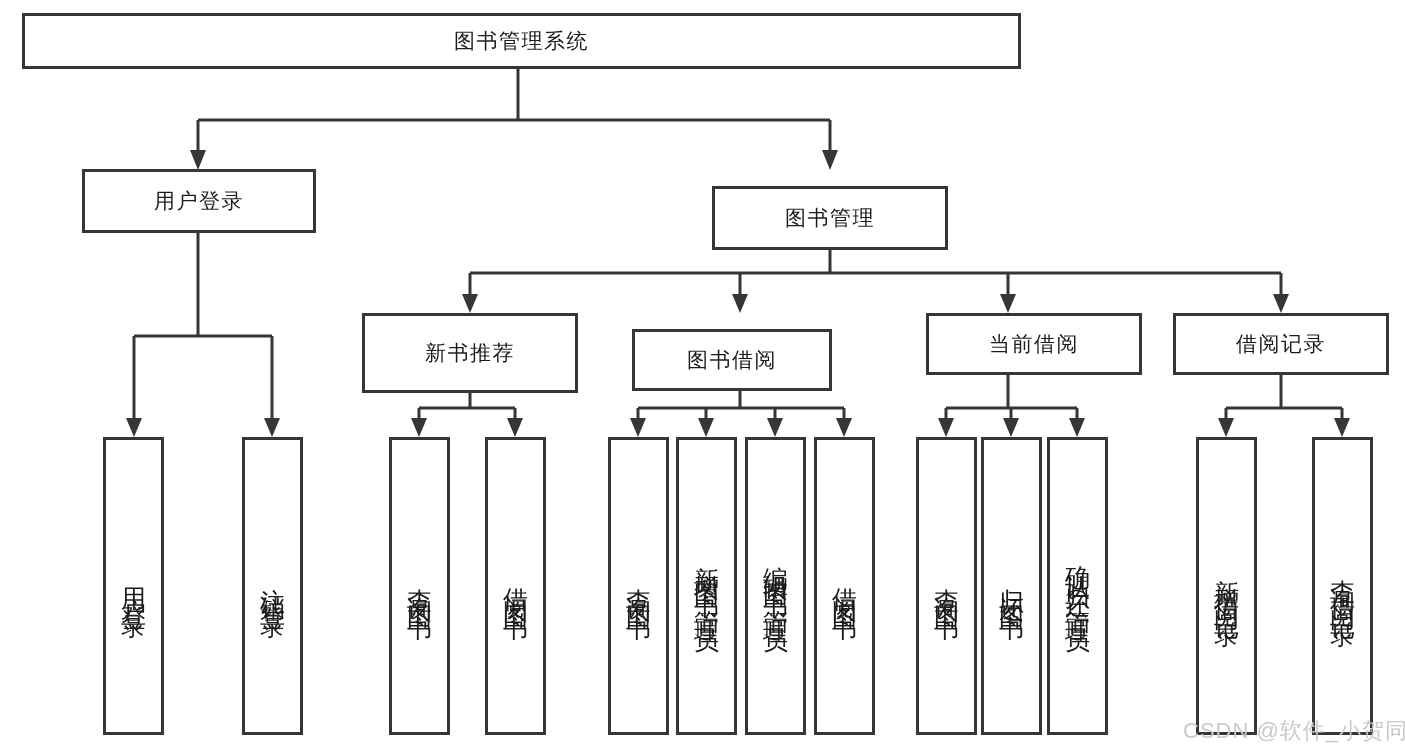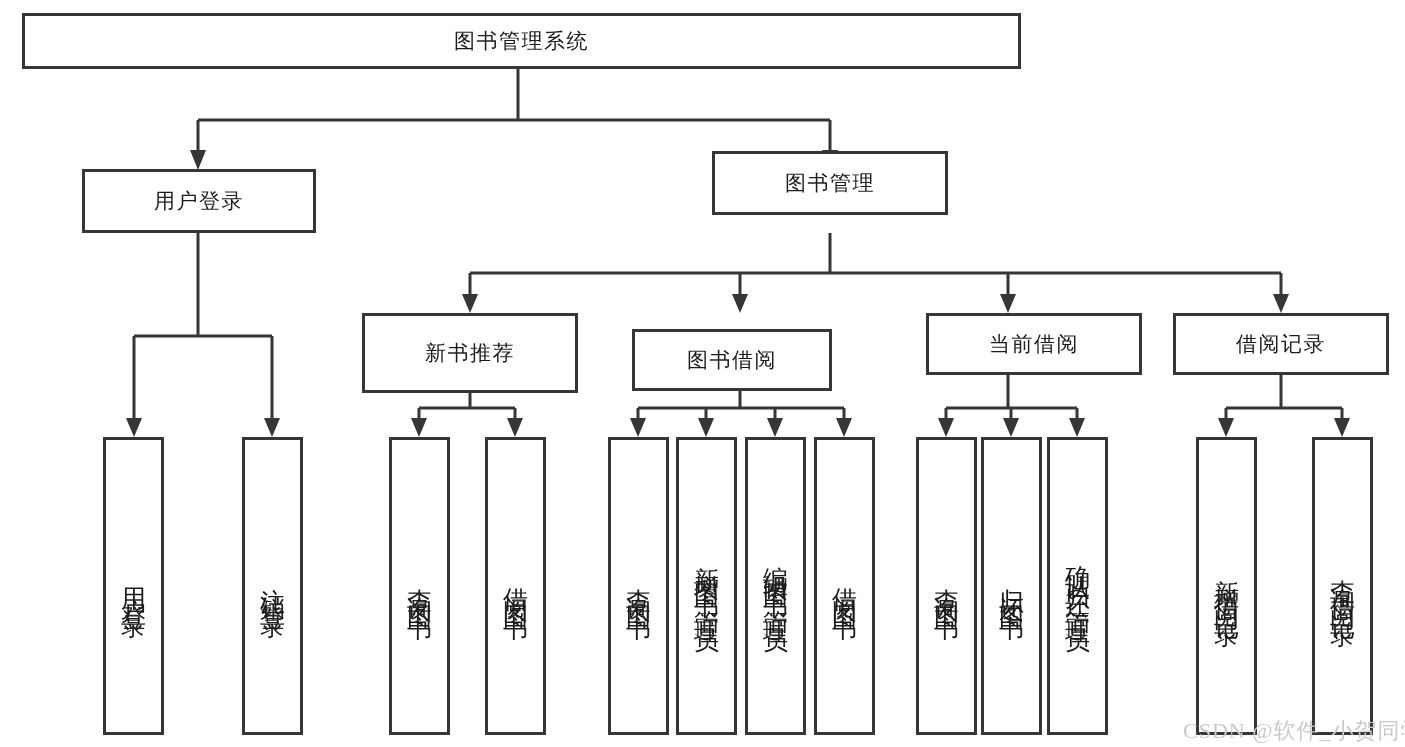--- a/index.html
+++ b/index.html
@@ -1,18 +1,18 @@
 <!DOCTYPE html>
 <html><head>
 <meta charset="utf-8">
 <style>
   html,body{margin:0;padding:0;background:#ffffff;}
   .canvas{
     position:relative;width:1405px;height:747px;background:#ffffff;
-    font-family:Liberation Serif, serif;overflow:hidden;
+    font-family:Liberation Sans, sans-serif;overflow:hidden;
   }
   .connectors{position:absolute;left:0;top:0;z-index:1;}
   .box{
     position:absolute;box-sizing:border-box;border:3px solid #363636;background:#ffffff;
     display:flex;align-items:center;justify-content:center;color:#1c1c1c;z-index:2;
   }
   .hbox{font-size:21px;letter-spacing:1.5px;}
   .vbox .vlabel{
     writing-mode:vertical-rl;text-orientation:mixed;
     font-size:25px;letter-spacing:9px;line-height:1;color:#1c1c1c;
@@ -67,21 +67,21 @@
     </g>
   </svg>
 
   <div class="box hbox" style="left:22px;top:13px;width:999px;height:56px;">
     <span>图书管理系统</span>
   </div>
 
   <div class="box hbox" style="left:82px;top:169px;width:234px;height:64px;">
     <span>用户登录</span>
   </div>
-  <div class="box hbox" style="left:712px;top:151px;width:236px;height:64px;">
+  <div class="box hbox" style="left:712px;top:186px;width:236px;height:64px;">
     <span>图书管理</span>
   </div>
 
   <div class="box hbox" style="left:362px;top:313px;width:216px;height:80px;">
     <span>新书推荐</span>
   </div>
   <div class="box hbox" style="left:632px;top:329px;width:200px;height:62px;">
     <span>图书借阅</span>
   </div>
   <div class="box hbox" style="left:900px;top:313px;width:216px;height:62px;margin-left:26px;">

